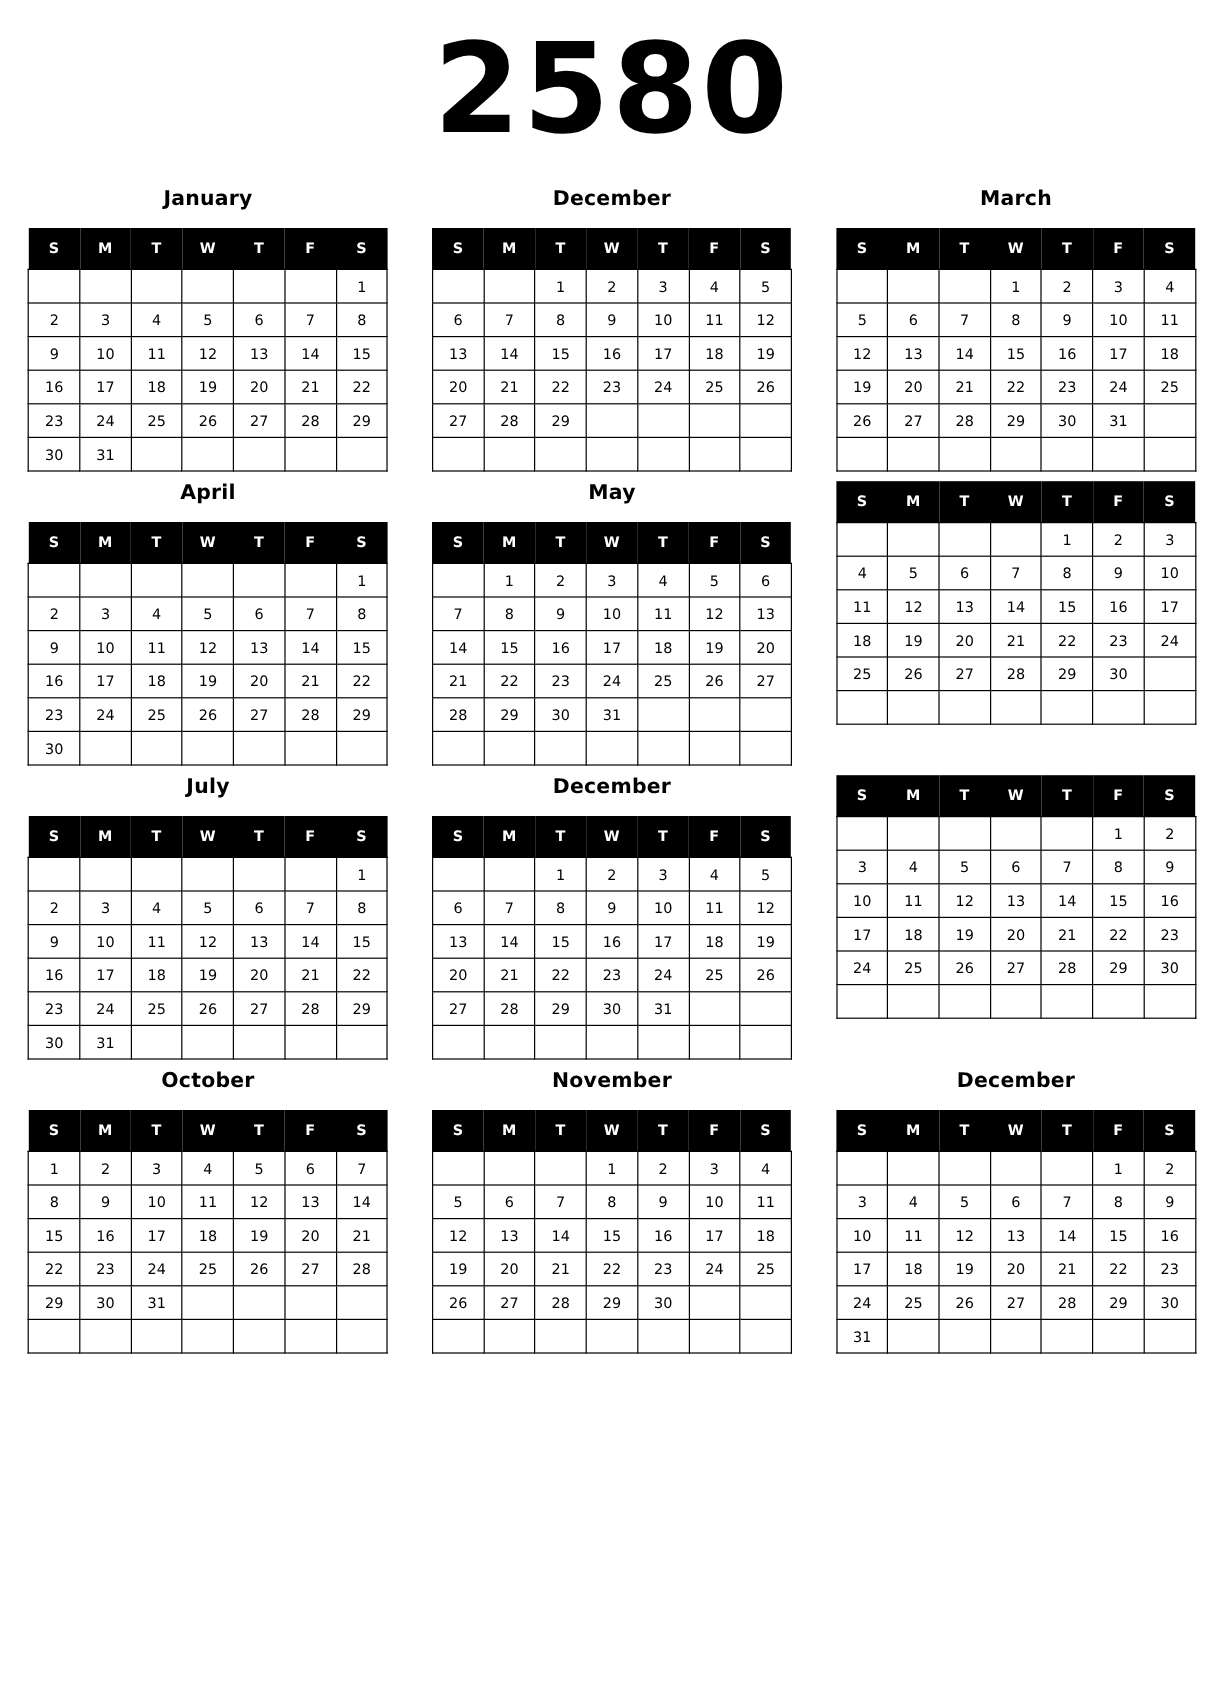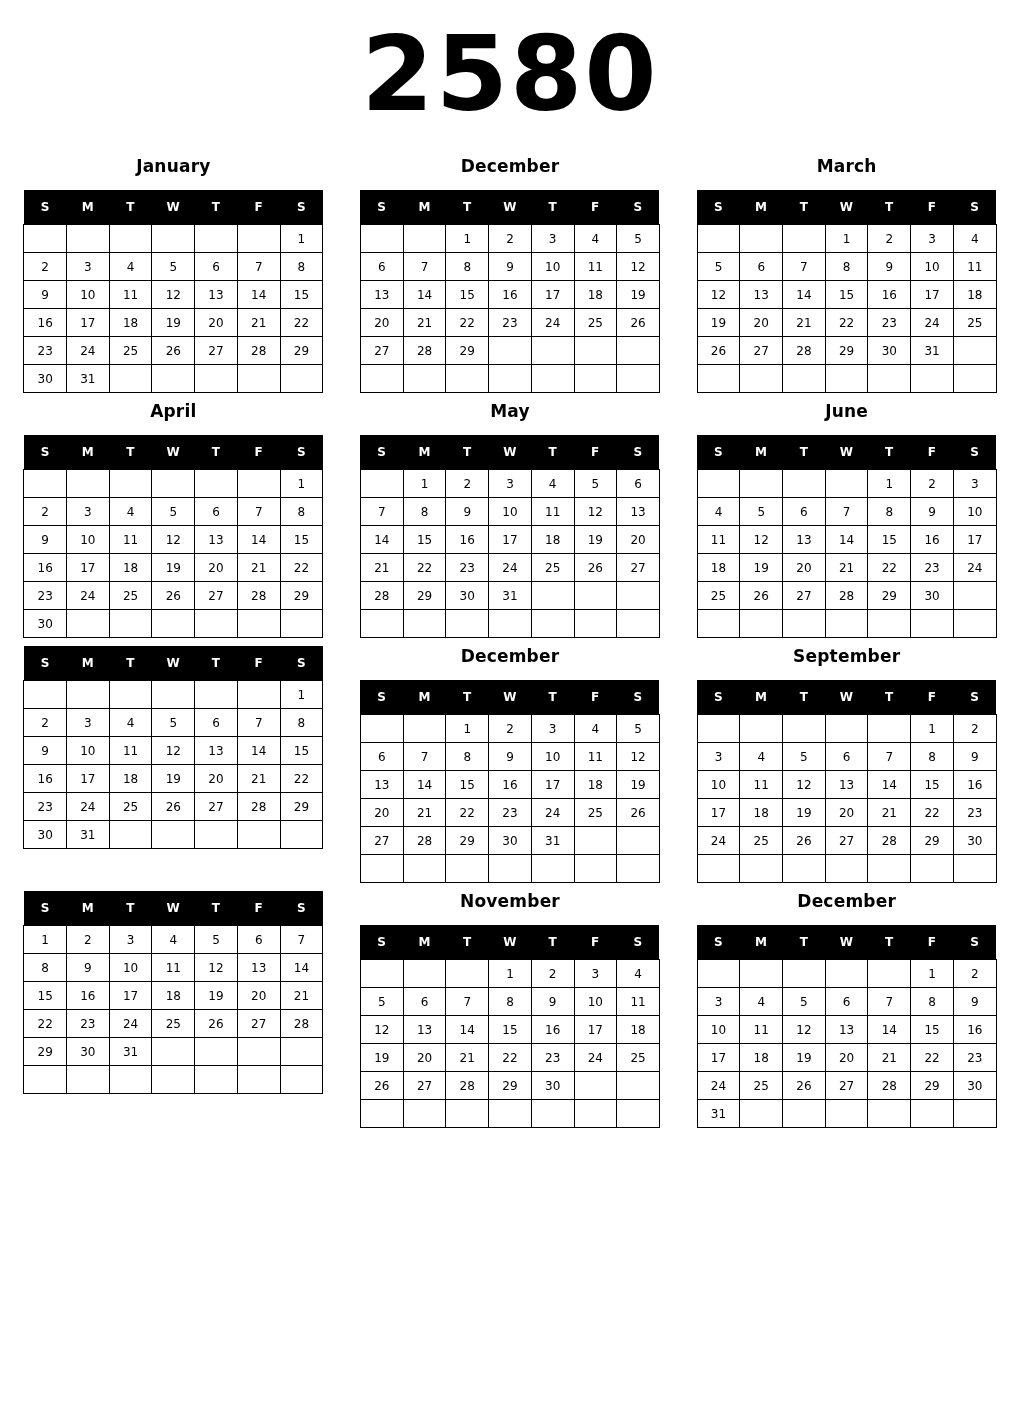--- a/index.html
+++ b/index.html
@@ -439,92 +439,92 @@
               <td class="empty"></td>
               <td class="empty"></td>
               <td class="empty"></td>
               <td class="empty"></td>
               <td class="empty"></td>
             </tr>
           </tbody>
         </table>
       </div>
       <div class="month">
-        <div class="month-name">June</div>
-        <table class="cal">
-          <thead>
-            <tr>
-              <th>S</th>
-              <th>M</th>
-              <th>T</th>
-              <th>W</th>
-              <th>T</th>
-              <th>F</th>
-              <th>S</th>
-            </tr>
-          </thead>
-          <tbody>
-            <tr>
-              <td class="empty"></td>
-              <td class="empty"></td>
-              <td class="empty"></td>
-              <td class="empty"></td>
-              <td>1</td>
-              <td>2</td>
-              <td>3</td>
-            </tr>
-            <tr>
-              <td>4</td>
-              <td>5</td>
-              <td>6</td>
-              <td>7</td>
-              <td>8</td>
-              <td>9</td>
-              <td>10</td>
-            </tr>
-            <tr>
-              <td>11</td>
-              <td>12</td>
-              <td>13</td>
-              <td>14</td>
-              <td>15</td>
-              <td>16</td>
-              <td>17</td>
-            </tr>
-            <tr>
-              <td>18</td>
-              <td>19</td>
-              <td>20</td>
-              <td>21</td>
-              <td>22</td>
-              <td>23</td>
-              <td>24</td>
-            </tr>
-            <tr>
-              <td>25</td>
-              <td>26</td>
-              <td>27</td>
-              <td>28</td>
-              <td>29</td>
-              <td>30</td>
-              <td class="empty"></td>
-            </tr>
-            <tr>
-              <td class="empty"></td>
-              <td class="empty"></td>
-              <td class="empty"></td>
-              <td class="empty"></td>
-              <td class="empty"></td>
-              <td class="empty"></td>
-              <td class="empty"></td>
-            </tr>
-          </tbody>
-        </table>
-      </div>
-      <div class="month">
+        <table class="cal">
+          <thead>
+            <tr>
+              <th>S</th>
+              <th>M</th>
+              <th>T</th>
+              <th>W</th>
+              <th>T</th>
+              <th>F</th>
+              <th>S</th>
+            </tr>
+          </thead>
+          <tbody>
+            <tr>
+              <td class="empty"></td>
+              <td class="empty"></td>
+              <td class="empty"></td>
+              <td class="empty"></td>
+              <td>1</td>
+              <td>2</td>
+              <td>3</td>
+            </tr>
+            <tr>
+              <td>4</td>
+              <td>5</td>
+              <td>6</td>
+              <td>7</td>
+              <td>8</td>
+              <td>9</td>
+              <td>10</td>
+            </tr>
+            <tr>
+              <td>11</td>
+              <td>12</td>
+              <td>13</td>
+              <td>14</td>
+              <td>15</td>
+              <td>16</td>
+              <td>17</td>
+            </tr>
+            <tr>
+              <td>18</td>
+              <td>19</td>
+              <td>20</td>
+              <td>21</td>
+              <td>22</td>
+              <td>23</td>
+              <td>24</td>
+            </tr>
+            <tr>
+              <td>25</td>
+              <td>26</td>
+              <td>27</td>
+              <td>28</td>
+              <td>29</td>
+              <td>30</td>
+              <td class="empty"></td>
+            </tr>
+            <tr>
+              <td class="empty"></td>
+              <td class="empty"></td>
+              <td class="empty"></td>
+              <td class="empty"></td>
+              <td class="empty"></td>
+              <td class="empty"></td>
+              <td class="empty"></td>
+            </tr>
+          </tbody>
+        </table>
+      </div>
+      <div class="month">
+        <div class="month-name">July</div>
         <table class="cal">
           <thead>
             <tr>
               <th>S</th>
               <th>M</th>
               <th>T</th>
               <th>W</th>
               <th>T</th>
               <th>F</th>
               <th>S</th>
@@ -654,92 +654,92 @@
               <td class="empty"></td>
               <td class="empty"></td>
               <td class="empty"></td>
               <td class="empty"></td>
               <td class="empty"></td>
             </tr>
           </tbody>
         </table>
       </div>
       <div class="month">
-        <div class="month-name">September</div>
-        <table class="cal">
-          <thead>
-            <tr>
-              <th>S</th>
-              <th>M</th>
-              <th>T</th>
-              <th>W</th>
-              <th>T</th>
-              <th>F</th>
-              <th>S</th>
-            </tr>
-          </thead>
-          <tbody>
-            <tr>
-              <td class="empty"></td>
-              <td class="empty"></td>
-              <td class="empty"></td>
-              <td class="empty"></td>
-              <td class="empty"></td>
-              <td>1</td>
-              <td>2</td>
-            </tr>
-            <tr>
-              <td>3</td>
-              <td>4</td>
-              <td>5</td>
-              <td>6</td>
-              <td>7</td>
-              <td>8</td>
-              <td>9</td>
-            </tr>
-            <tr>
-              <td>10</td>
-              <td>11</td>
-              <td>12</td>
-              <td>13</td>
-              <td>14</td>
-              <td>15</td>
-              <td>16</td>
-            </tr>
-            <tr>
-              <td>17</td>
-              <td>18</td>
-              <td>19</td>
-              <td>20</td>
-              <td>21</td>
-              <td>22</td>
-              <td>23</td>
-            </tr>
-            <tr>
-              <td>24</td>
-              <td>25</td>
-              <td>26</td>
-              <td>27</td>
-              <td>28</td>
-              <td>29</td>
-              <td>30</td>
-            </tr>
-            <tr>
-              <td class="empty"></td>
-              <td class="empty"></td>
-              <td class="empty"></td>
-              <td class="empty"></td>
-              <td class="empty"></td>
-              <td class="empty"></td>
-              <td class="empty"></td>
-            </tr>
-          </tbody>
-        </table>
-      </div>
-      <div class="month">
+        <table class="cal">
+          <thead>
+            <tr>
+              <th>S</th>
+              <th>M</th>
+              <th>T</th>
+              <th>W</th>
+              <th>T</th>
+              <th>F</th>
+              <th>S</th>
+            </tr>
+          </thead>
+          <tbody>
+            <tr>
+              <td class="empty"></td>
+              <td class="empty"></td>
+              <td class="empty"></td>
+              <td class="empty"></td>
+              <td class="empty"></td>
+              <td>1</td>
+              <td>2</td>
+            </tr>
+            <tr>
+              <td>3</td>
+              <td>4</td>
+              <td>5</td>
+              <td>6</td>
+              <td>7</td>
+              <td>8</td>
+              <td>9</td>
+            </tr>
+            <tr>
+              <td>10</td>
+              <td>11</td>
+              <td>12</td>
+              <td>13</td>
+              <td>14</td>
+              <td>15</td>
+              <td>16</td>
+            </tr>
+            <tr>
+              <td>17</td>
+              <td>18</td>
+              <td>19</td>
+              <td>20</td>
+              <td>21</td>
+              <td>22</td>
+              <td>23</td>
+            </tr>
+            <tr>
+              <td>24</td>
+              <td>25</td>
+              <td>26</td>
+              <td>27</td>
+              <td>28</td>
+              <td>29</td>
+              <td>30</td>
+            </tr>
+            <tr>
+              <td class="empty"></td>
+              <td class="empty"></td>
+              <td class="empty"></td>
+              <td class="empty"></td>
+              <td class="empty"></td>
+              <td class="empty"></td>
+              <td class="empty"></td>
+            </tr>
+          </tbody>
+        </table>
+      </div>
+      <div class="month">
+        <div class="month-name">October</div>
         <table class="cal">
           <thead>
             <tr>
               <th>S</th>
               <th>M</th>
               <th>T</th>
               <th>W</th>
               <th>T</th>
               <th>F</th>
               <th>S</th>

